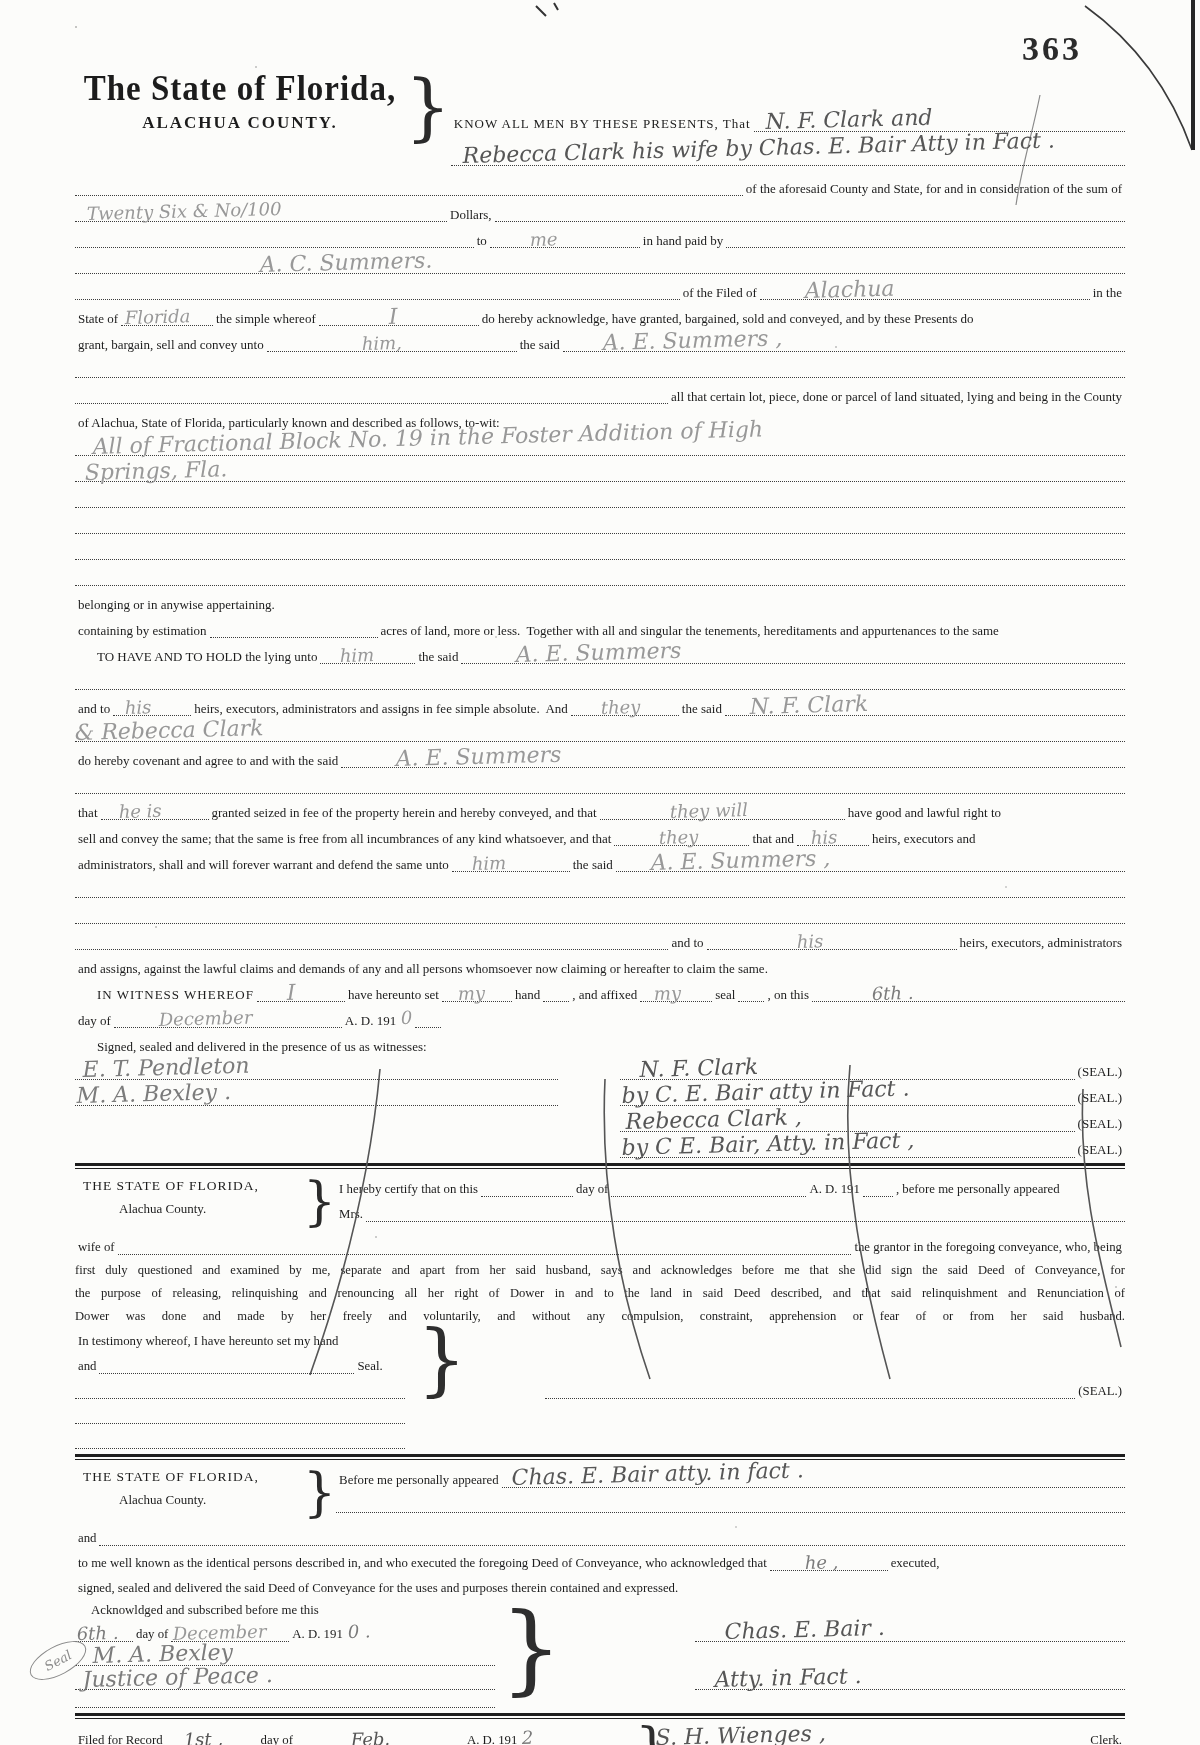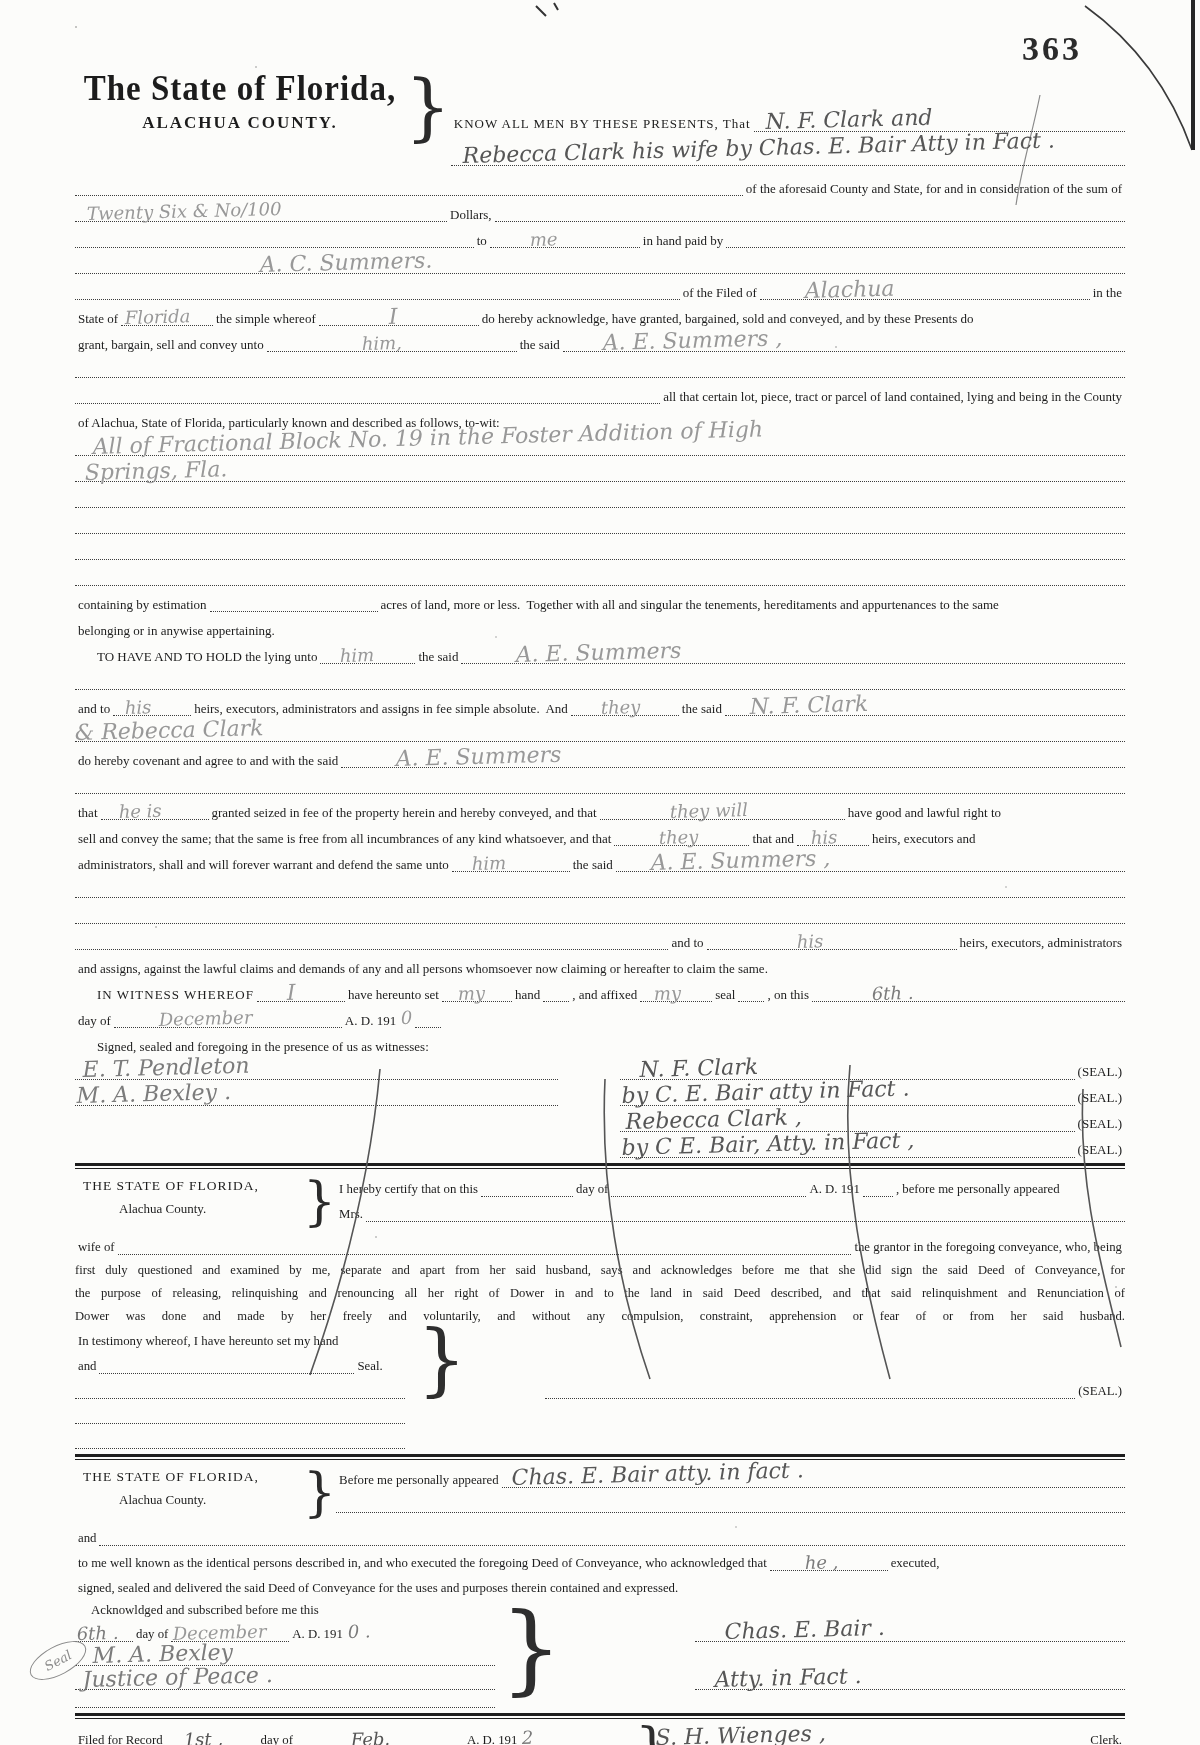--- a/index.html
+++ b/index.html
@@ -144,21 +144,21 @@
       <span class="p">the said</span>
       <span class="dots">
           <span class="hw hw-light hw-lg" style="left:40px">A. E. Summers ,</span>
         </span>
     </div>
     <div class="line">
         <span class="dots"></span>
       </div>
     <div class="line">
       <span class="dots"></span>
-      <span class="p">all that certain lot, piece, tract or parcel of land contained, lying and being in the County</span>
+      <span class="p">all that certain lot, piece, done or parcel of land situated, lying and being in the County</span>
     </div>
     <div class="line">
       <span class="p">of Alachua, State of Florida, particularly known and described as follows, to-wit:</span>
     </div>
     <div class="line">
       <span class="dots">
           <span class="hw hw-light hw-lg" style="left:18px">All of Fractional Block No. 19 in the Foster Addition of High</span>
         </span>
     </div>
     <div class="line">
@@ -171,27 +171,27 @@
       </div>
     <div class="line">
         <span class="dots"></span>
       </div>
     <div class="line">
         <span class="dots"></span>
       </div>
     <div class="line">
         <span class="dots"></span>
       </div>
+    <div class="line">
+      <span class="p">belonging or in anywise appertaining.</span>
+    </div>
     <div class="line">
       <span class="p">containing by estimation</span>
       <span class="dots fx" style="width:168px"></span>
       <span class="p">acres of land, more or less.  Together with all and singular the tenements, hereditaments and appurtenances to the same</span>
-    </div>
-    <div class="line">
-      <span class="p">belonging or in anywise appertaining.</span>
     </div>
     <div class="line">
       <span class="p" style="padding-left:22px">TO HAVE AND TO HOLD the lying unto</span>
       <span class="dots fx" style="width:95px">
           <span class="hw hw-light" style="left:20px">him</span>
         </span>
       <span class="p">the said</span>
       <span class="dots">
           <span class="hw hw-light hw-lg" style="left:55px">A. E. Summers</span>
         </span>
@@ -301,21 +301,21 @@
     <div class="line">
       <span class="p">day of</span>
       <span class="dots fx" style="width:228px">
           <span class="hw hw-light" style="left:45px">December</span>
         </span>
       <span class="p">A. D. 191</span>
         <span class="hw hw-light hw-inline">0</span>
         <span class="dots fx" style="width:26px"></span>
     </div>
     <div class="line">
-      <span class="p" style="padding-left:22px">Signed, sealed and foregoing in the presence of us as witnesses:</span>
+      <span class="p" style="padding-left:22px">Signed, sealed and delivered in the presence of us as witnesses:</span>
     </div>
 
     <div class="sigrow">
       <div class="sigl">
           <span class="dots">
             <span class="hw hw-mid hw-lg" style="left:8px">E. T. Pendleton</span>
           </span>
         </div>
       <div class="sigr">
           <span class="dots">

